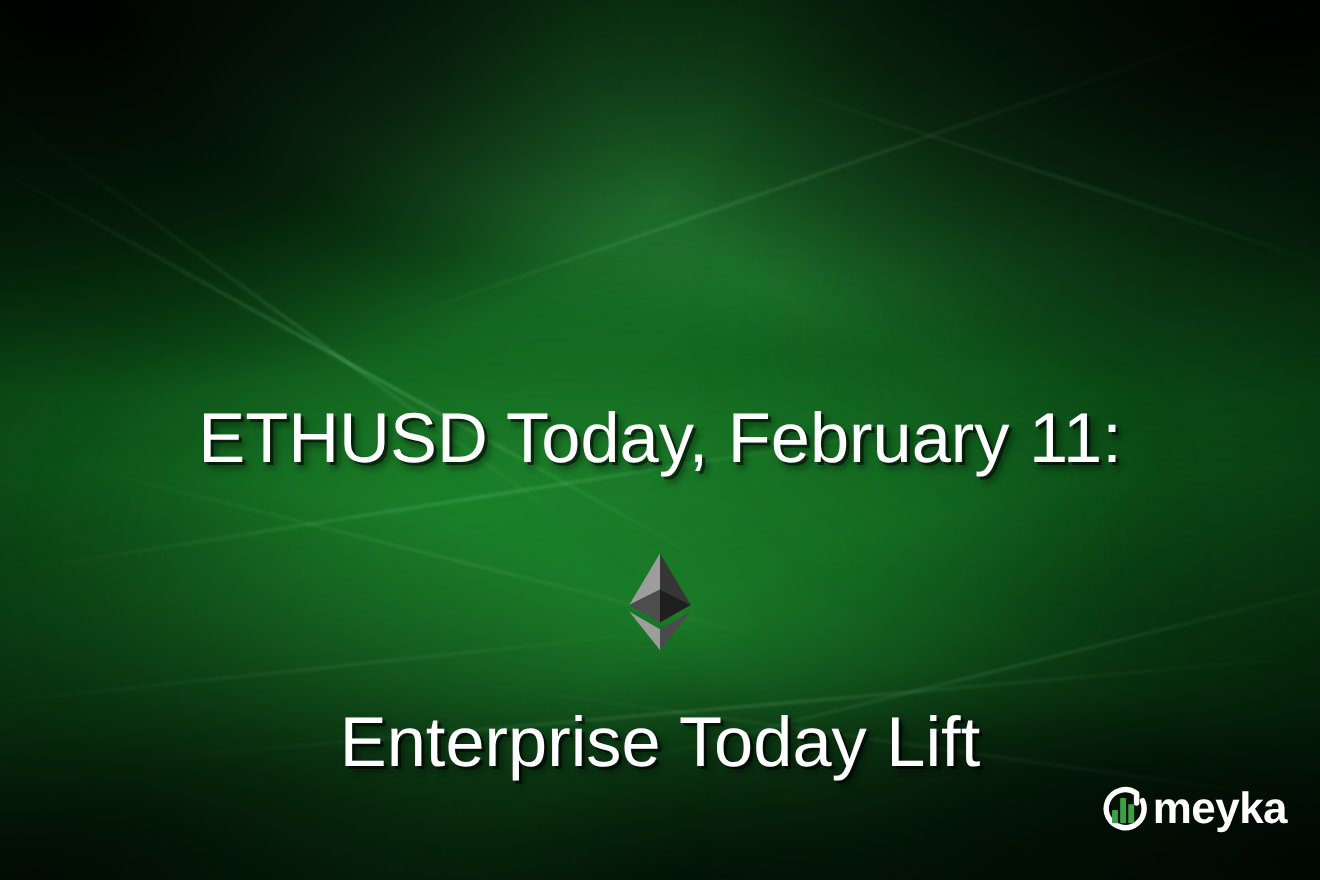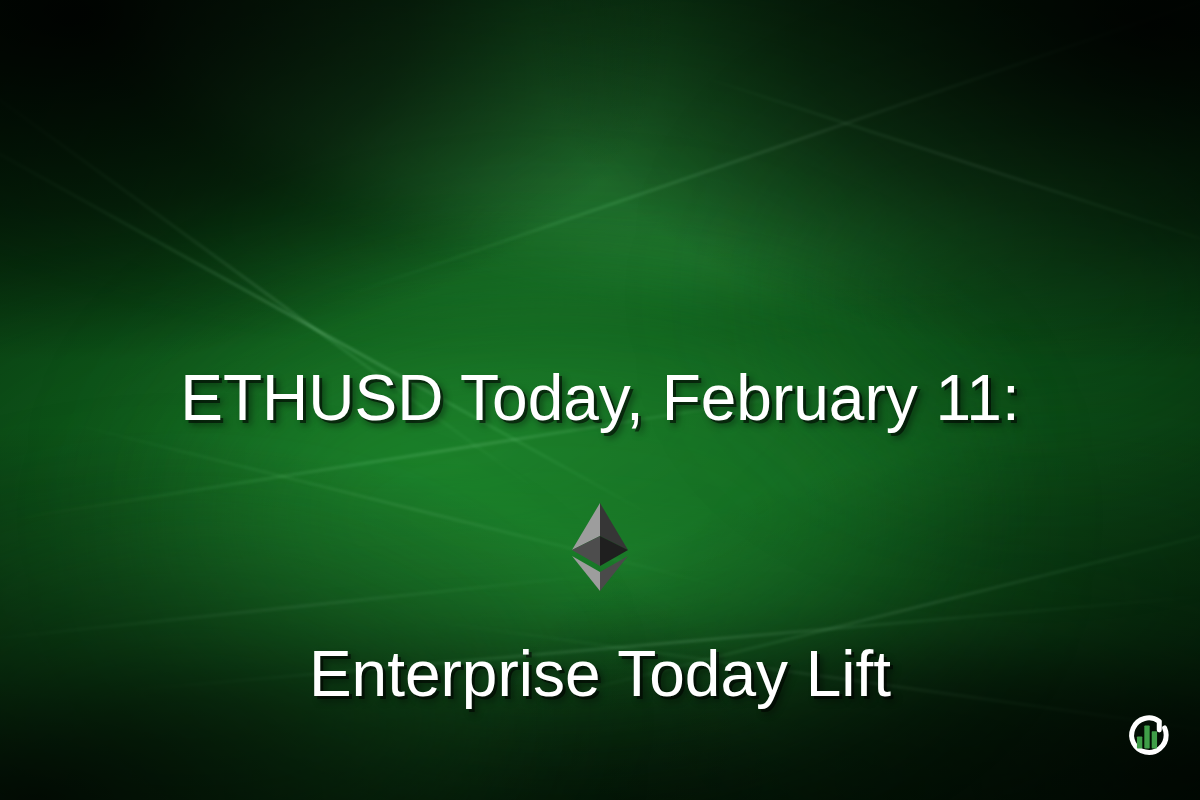--- a/index.html
+++ b/index.html
@@ -231,15 +231,16 @@
 
       <path d="M 34.6 7.6 A 18 18 0 1 0 42 22
                A 18 18 0 0 0 40.4 14.6" fill="none" stroke="#ffffff" stroke-width="5.2" stroke-linecap="round" transform="translate(2,2)"></path>
 
       <rect x="34.2" y="8.4" width="5.2" height="13" rx="2.6" fill="#ffffff"></rect>
 
       <rect x="13.5" y="25.5" width="5.6" height="12.5" rx="0.8" fill="#3f9e48"></rect>
       <rect x="21.2" y="14.0" width="5.6" height="24.0" rx="0.8" fill="#3f9e48"></rect>
       <rect x="28.9" y="20.0" width="5.6" height="18.0" rx="0.8" fill="#3f9e48"></rect>
     </svg>
+    <span id="brand-wordmark">meyka</span>
   </div>
 
 </div>
 
 </body></html>

